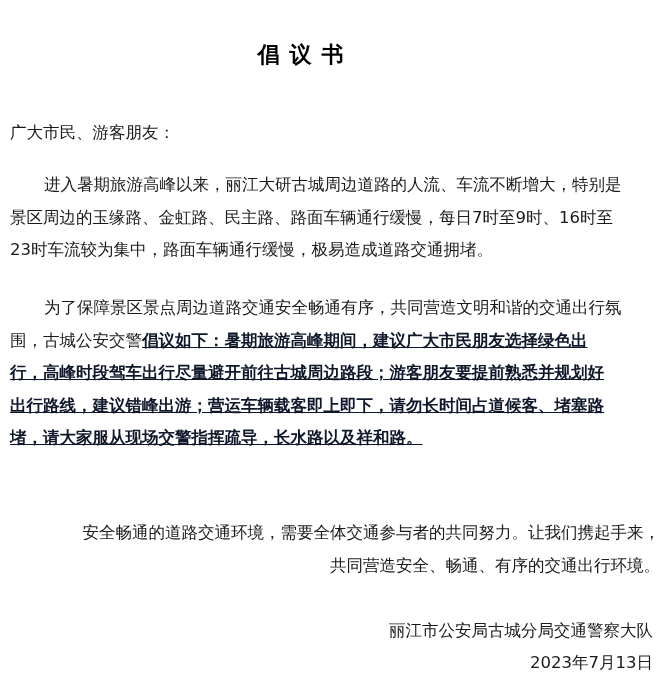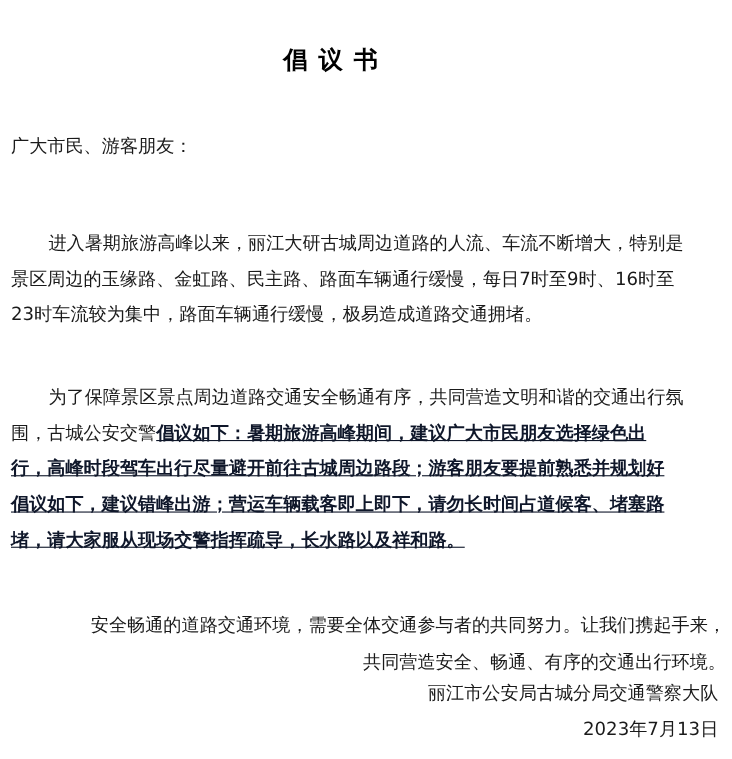--- a/index.html
+++ b/index.html
@@ -16,49 +16,49 @@
     }
     .salutation {
       position: absolute; top: 110px; left: 10px;
       font-size: 16.5px; line-height: 22px; margin-top: 12px;
     }
     .para {
       position: absolute; left: 10px; width: 650px;
       font-size: 16.5px; line-height: 32.5px;
     }
     .line { white-space: nowrap; display: block; height: 32.5px; }
-    .indent { padding-left: 34px; margin-top: 36px; }
+    .indent { padding-left: 34px; }
     .b { font-weight: bold; color: #0f172a; text-decoration: underline; }
     .sig {
       position: absolute; right: 12px; font-size: 16.5px;
       line-height: 22px; text-align: right; white-space: nowrap;
     }
   </style>
 </head>
 <body>
 
 <div>
   <div class="title">倡议书</div>
 
   <div class="salutation">广大市民、游客朋友：</div>
 
   <div class="para" style="top:169px;">
     <span class="line indent">进入暑期旅游高峰以来，丽江大研古城周边道路的人流、车流不断增大，特别是</span>
     <span class="line">景区周边的玉缘路、金虹路、民主路、路面车辆通行缓慢，每日7时至9时、16时至</span>
     <span class="line">23时车流较为集中，路面车辆通行缓慢，极易造成道路交通拥堵。</span>
   </div>
 
-  <div class="para" style="top:309px;">
+  <div class="para" style="top:292px;">
     <span class="line indent">为了保障景区景点周边道路交通安全畅通有序，共同营造文明和谐的交通出行氛</span>
     <span class="line"><span>围，古城公安交警</span><span class="b">倡议如下：暑期旅游高峰期间，建议广大市民朋友选择绿色出</span></span>
     <span class="line b">行，高峰时段驾车出行尽量避开前往古城周边路段；游客朋友要提前熟悉并规划好</span>
-    <span class="line b">倡议如下，建议错峰出游；营运车辆载客即上即下，请勿长时间占道候客、堵塞路</span>
+    <span class="line b">出行路线，建议错峰出游；营运车辆载客即上即下，请勿长时间占道候客、堵塞路</span>
     <span class="line b">堵，请大家服从现场交警指挥疏导，长水路以及祥和路。</span>
   </div>
 
   <div class="para" style="top:517px;text-align:right;">
     <span class="line indent">安全畅通的道路交通环境，需要全体交通参与者的共同努力。让我们携起手来，</span>
     <span class="line">共同营造安全、畅通、有序的交通出行环境。</span>
   </div>
 
-  <div class="sig" style="top:620px;font-family:Liberation Mono, monospace;">丽江市公安局古城分局交通警察大队</div>
+  <div class="sig" style="top:620px;">丽江市公安局古城分局交通警察大队</div>
   <div class="sig" style="top:652px;">2023年7月13日</div>
 </div>
 
 </body></html>

